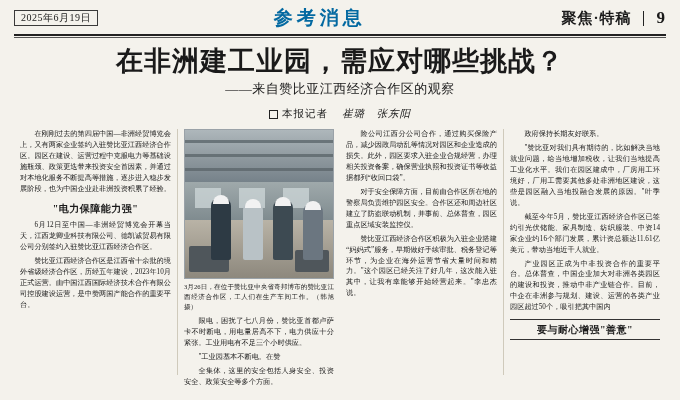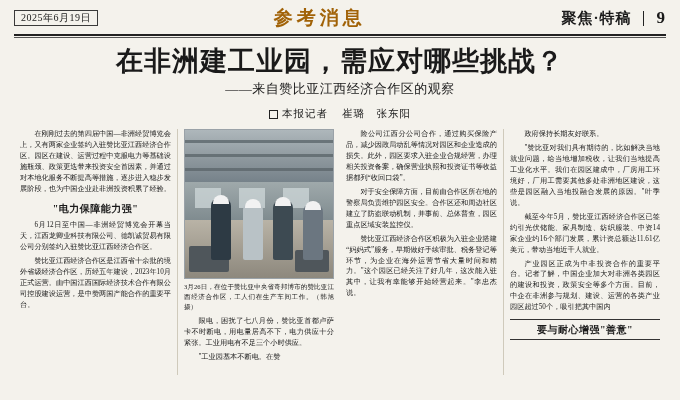--- a/index.html
+++ b/index.html
@@ -22,21 +22,21 @@
   }
   .date-box{
     border:1px solid #3a3a3a;
     font-size:10px;letter-spacing:.5px;
     padding:2px 6px;line-height:1;
     font-family:Liberation Serif, serif;
   }
   .paper-title{
     font-size:19px;font-weight:bold;letter-spacing:4px;
     font-family:"Liberation Serif",serif;
-    color:#a16207;
+    color:#0369a1;
     transform:translateX(-10px);
   }
   .section-label{
     display:flex;align-items:center;gap:12px;
     font-size:15px;font-weight:bold;letter-spacing:1px;
   }
   .section-label .divider{
     display:inline-block;width:1px;height:15px;background:#222;
   }
   .section-label .pageno{
@@ -64,21 +64,21 @@
     text-align:center;
     font-size:10.5px;
     margin-top:9px;
     letter-spacing:1px;
     font-family:"Liberation Sans",sans-serif;
   }
   .byline .chk{
     display:inline-block;width:7px;height:7px;border:1px solid #222;
     margin-right:4px;vertical-align:middle;
   }
-  .byline .name{margin-left:14px;}
+  .byline .name{margin-left:14px;font-style:italic;}
   
   .columns{
     display:flex;
     margin-top:8px;
     height:246px;
   }
   .col{
     width:25%;
     box-sizing:border-box;
     padding:0 6px;
@@ -192,32 +192,33 @@
         <div class="ph-helmet" style="left:60px;bottom:70px;"></div>
         <div class="ph-person" style="left:88px;background:#3d4a52;height:60px;"></div>
         <div class="ph-helmet" style="left:90px;bottom:72px;"></div>
         <div class="ph-person" style="left:118px;background:#6b7680;height:56px;"></div>
         <div class="ph-helmet" style="left:120px;bottom:68px;"></div>
       </div>
       <p class="caption">3月26日，在位于赞比亚中央省奇邦博市的赞比亚江西经济合作区，工人们在生产车间工作。（韩旭　摄）</p>
       <div class="col" style="padding:4px 0 0 0;border-left:none;width:100%;">
         <p>限电，困扰了七八月份，赞比亚首都卢萨卡不时断电，用电量居高不下，电力供应十分紧张。工业用电有不足三个小时供应。</p>
         <p>"工业园基本不断电。在赞</p>
+        <p>全集体，这里的安全包括人身安全、投资安全、政策安全等多个方面。</p>
 
       </div>
     </div>
 
     <div class="col">
       <p>险公司江西分公司合作，通过购买保险产品，减少因政局动乱等情况对园区和企业造成的损失。此外，园区要求入驻企业合规经营，办理相关投资备案，确保营业执照和投资证书等收益据都列“收回口袋”。</p>
       <p>对于安全保障方面，目前由合作区所在地的警察局负责维护园区安全。合作区还和周边社区建立了防盗联动机制，并事前、总体普查，园区重点区域安装监控仪。</p>
       <p>赞比亚江西经济合作区积极为入驻企业搭建“妈妈式”服务，早期做好手续审批、税务登记等环节，为企业在海外运营节省大量时间和精力。"这个园区已经关注了好几年，这次能入驻其中，让我有幸能够开始经营起来。"李忠杰说。</p>
     </div>
 
     <div class="col">
       <p>政府保持长期友好联系。</p>
       <p>"赞比亚对我们具有期待的，比如解决当地就业问题，给当地增加税收，让我们当地提高工业化水平。我们在园区建成中，厂房用工环境好，厂用工需要其他多处非洲地区建设，这些是园区融入当地投融合发展的原因。"叶季说。</p>
       <p>截至今年5月，赞比亚江西经济合作区已签约引光伏储能、家具制造、纺织服装、中资14家企业约16个部门发展，累计资总额达11.61亿美元，带动当地近千人就业。</p>
-      <p>产业园区正成为中非投资合作的重要平台。记者了解，中国企业加大对非洲各类园区的建设和投资，政策安全等多个方面。目前，中企在非洲参与规划、建设、运营的各类产业园区超过50个，吸引把其中国内</p>
+      <p>产业园区正成为中非投资合作的重要平台。总体普查，中国企业加大对非洲各类园区的建设和投资，推动中非产业链合作。目前，中企在非洲参与规划、建设、运营的各类产业园区超过50个，吸引把其中国内</p>
       <div class="subtitle boxed">要与耐心增强"善意"</div>
     </div>
 
   </div>
 </div>
 
 </body></html>

